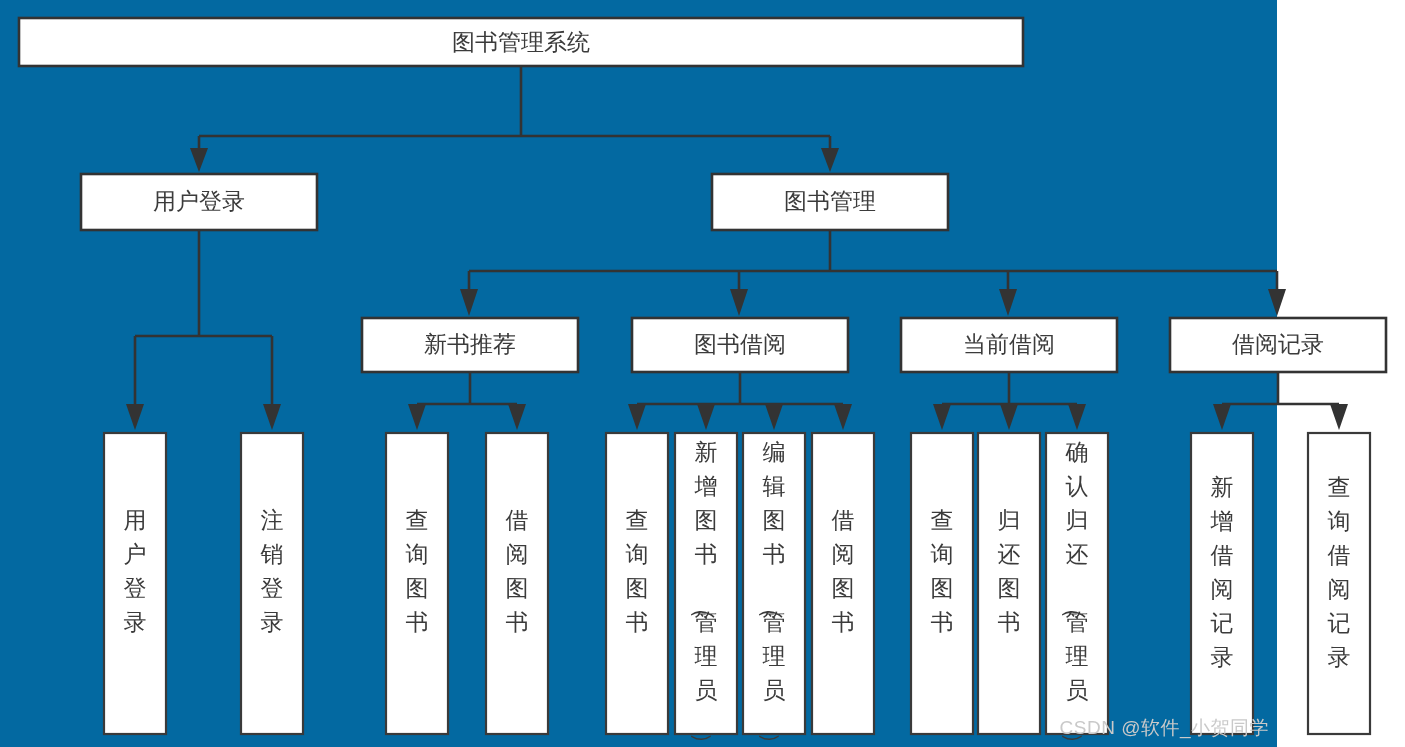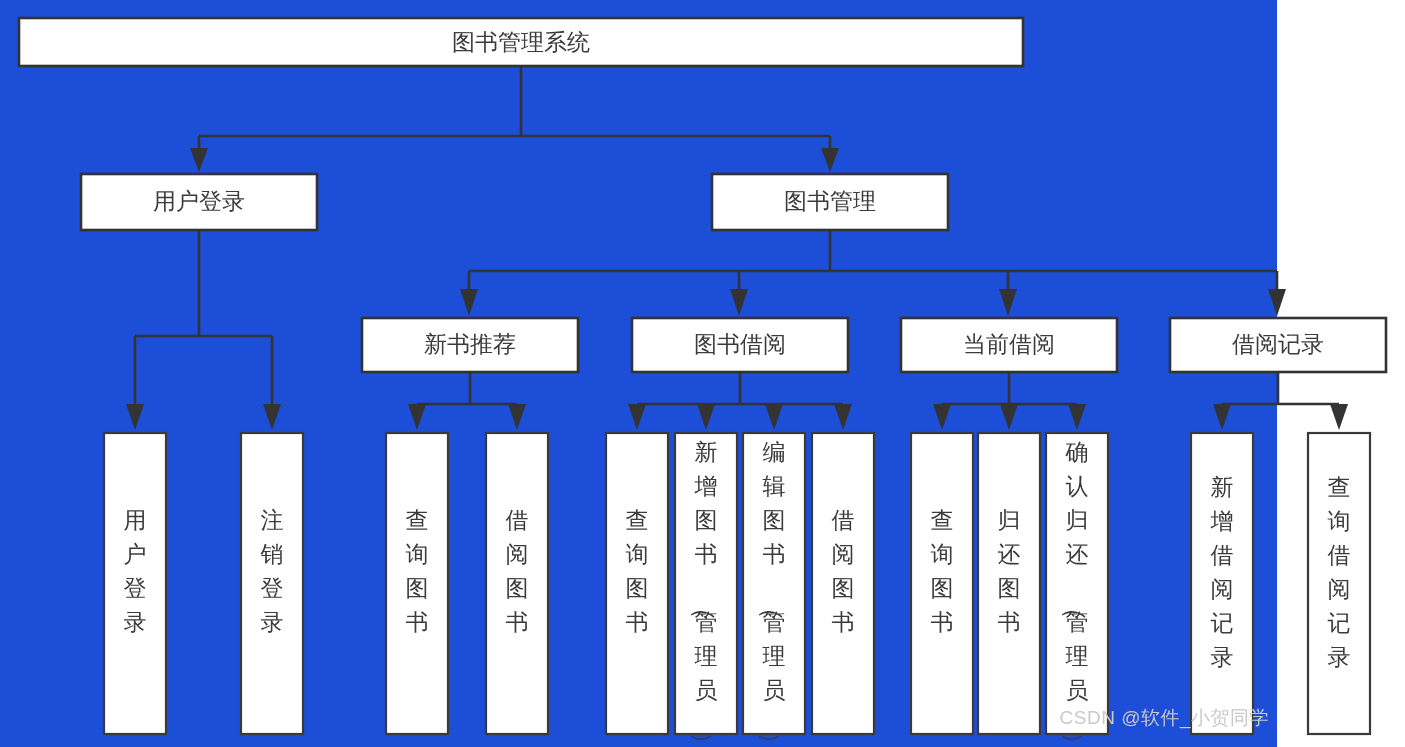--- a/index.html
+++ b/index.html
@@ -10,21 +10,21 @@
   body {
     width: 1405px;
     height: 747px;
     overflow: hidden;
     font-family: "Liberation Sans", "DejaVu Sans", sans-serif;
   }
   #diagram-root {
     position: relative;
     width: 1277px;
     height: 747px;
-    background: #1d4ed8;
+    background: #0369a1;
   }
   svg.diagram {
     position: absolute;
     top: 0;
     left: 0;
     width: 1405px;
     height: 747px;
     display: block;
   }
   .node-box {
@@ -56,21 +56,21 @@
   }
   .node-label-v {
     fill: #3b3b3b;
     font-family: "Liberation Sans", "DejaVu Sans", sans-serif;
     font-size: 23px;
     text-anchor: middle;
   }
   .watermark {
     position: absolute;
     right: 8px;
-    bottom: 16px;
+    bottom: 6px;
     font-family: "Liberation Sans", "DejaVu Sans", sans-serif;
     font-size: 19px;
     color: #c9c9c9;
     letter-spacing: 0.5px;
     white-space: nowrap;
     user-select: none;
     pointer-events: none;
   }
 </style>
 </head>

